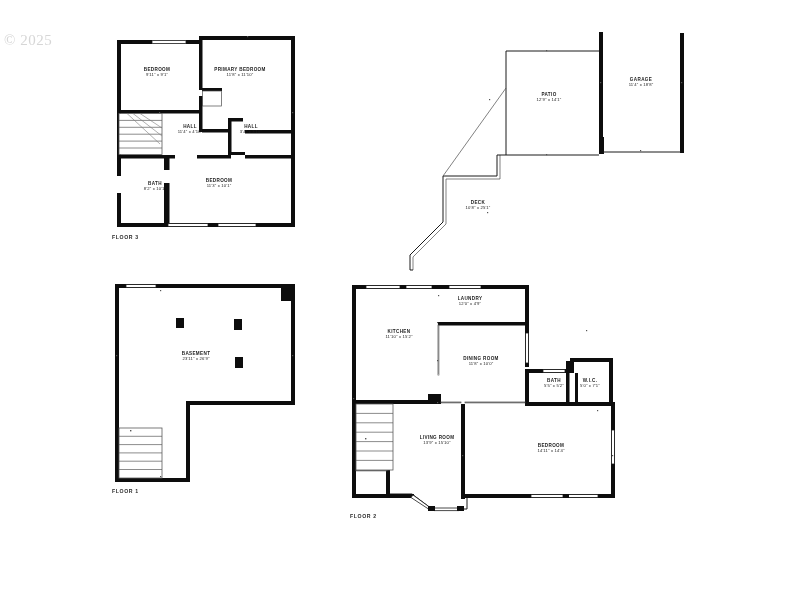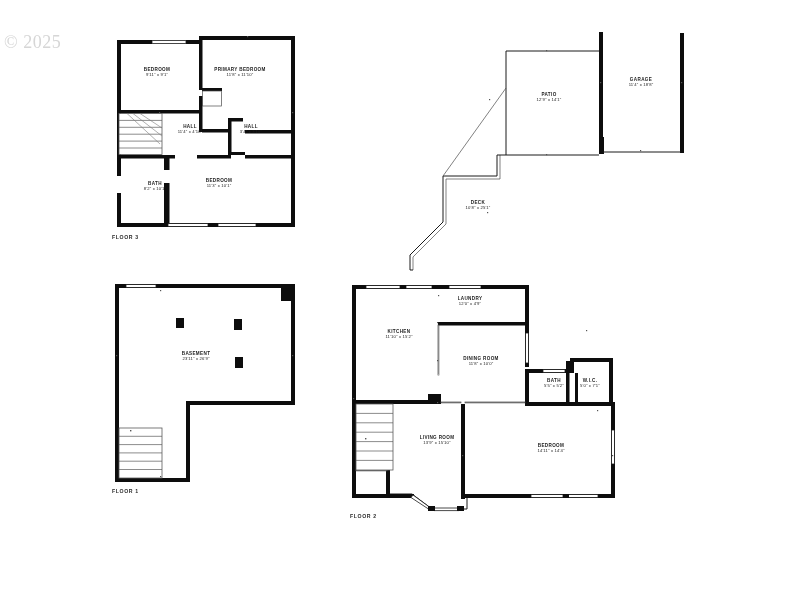--- a/index.html
+++ b/index.html
@@ -89,21 +89,21 @@
     font-size: 5.2px;
     font-weight: 600;
     letter-spacing: 0.6px;
     color: #2a2a2a;
     white-space: nowrap;
   }
   .watermark {
     position: absolute;
     left: 4px;
     top: 32px;
-    font-size: 18px;
+    font-size: 15px;
     font-weight: 400;
     color: #d6d6d6;
     font-family: "Liberation Serif", serif;
     letter-spacing: 0.5px;
     user-select: none;
     text-align: right;
   }
 </style>
 </head>
 <body>

